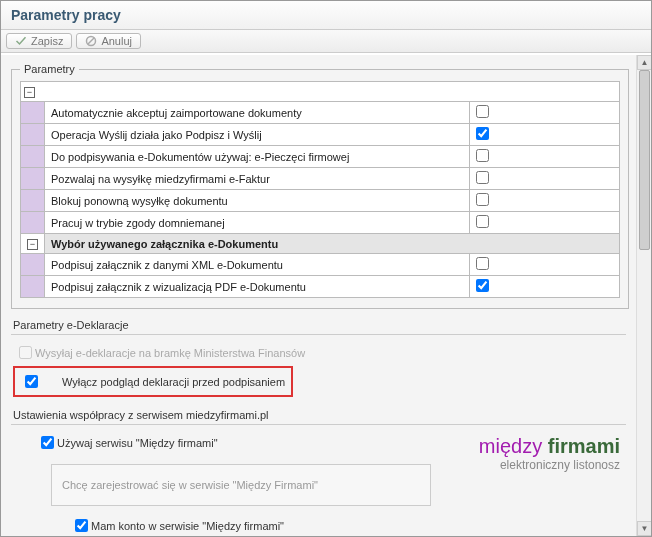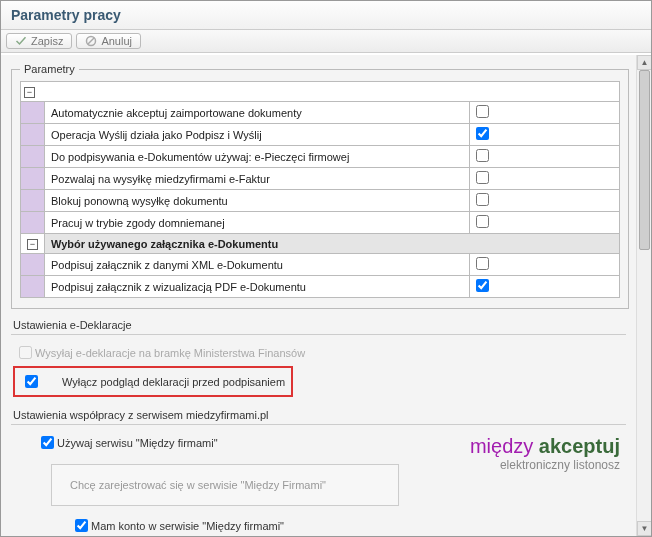--- a/index.html
+++ b/index.html
@@ -164,25 +164,25 @@
     margin: 4px 6px 0 0;
     color: #666;
   }
   .logo-main { font-size: 20px; }
   .logo-main .g1 { color: #a21caf; }
   .logo-main .g2 { color: #3a6a3a; font-weight: bold; }
   .logo-sub { font-size: 12px; color: #888; }
   .indent { margin-left: 22px; }
   .reg-box {
     margin: 10px 0 8px 40px;
-    padding: 14px 18px;
+    padding: 14px 10px;
     border: 1px solid #ccc;
     background: #f7f7f7;
     color: #999;
-    width: 348px;
+    width: 380px;
   }
 </style>
 </head>
 <body>
 
 <div class="window">
 
   <div class="titlebar">Parametry pracy</div>
 
   <div class="toolbar">
@@ -256,40 +256,40 @@
         </tr>
         <tr>
           <td class="stripe"></td>
           <td>Podpisuj załącznik z wizualizacją PDF e-Dokumentu</td>
           <td class="chk"><input type="checkbox" checked="" style=""></td>
         </tr>
       </tbody>
         </table>
     </fieldset>
 
-    <div class="section-label">Ustawienia e-Deklaracje</div>
+    <div class="section-label">Parametry e-Deklaracje</div>
     <div class="sep"></div>
 
     <div class="cb-row disabled">
       <input type="checkbox" disabled="" style="">
       <span>Wysyłaj e-deklaracje na bramkę Ministerstwa Finansów</span>
     </div>
 
     <div class="hlbox">
       <input type="checkbox" checked="" style="">
       <span>Wyłącz podgląd deklaracji przed podpisaniem</span>
     </div>
 
     <div class="section-label">Ustawienia współpracy z serwisem miedzyfirmami.pl</div>
     <div class="sep"></div>
 
     <div class="logo-area">
       <div class="logo-main">
         <span class="g1">między</span>
-        <span class="g2">akceptuj</span>
+        <span class="g2">firmami</span>
       </div>
       <div class="logo-sub">elektroniczny listonosz</div>
     </div>
 
     <div class="cb-row indent">
       <input type="checkbox" checked="" style="">
       <span>Używaj serwisu "Między firmami"</span>
     </div>
 
     <div class="reg-box">Chcę zarejestrować się w serwisie "Między Firmami"</div>

